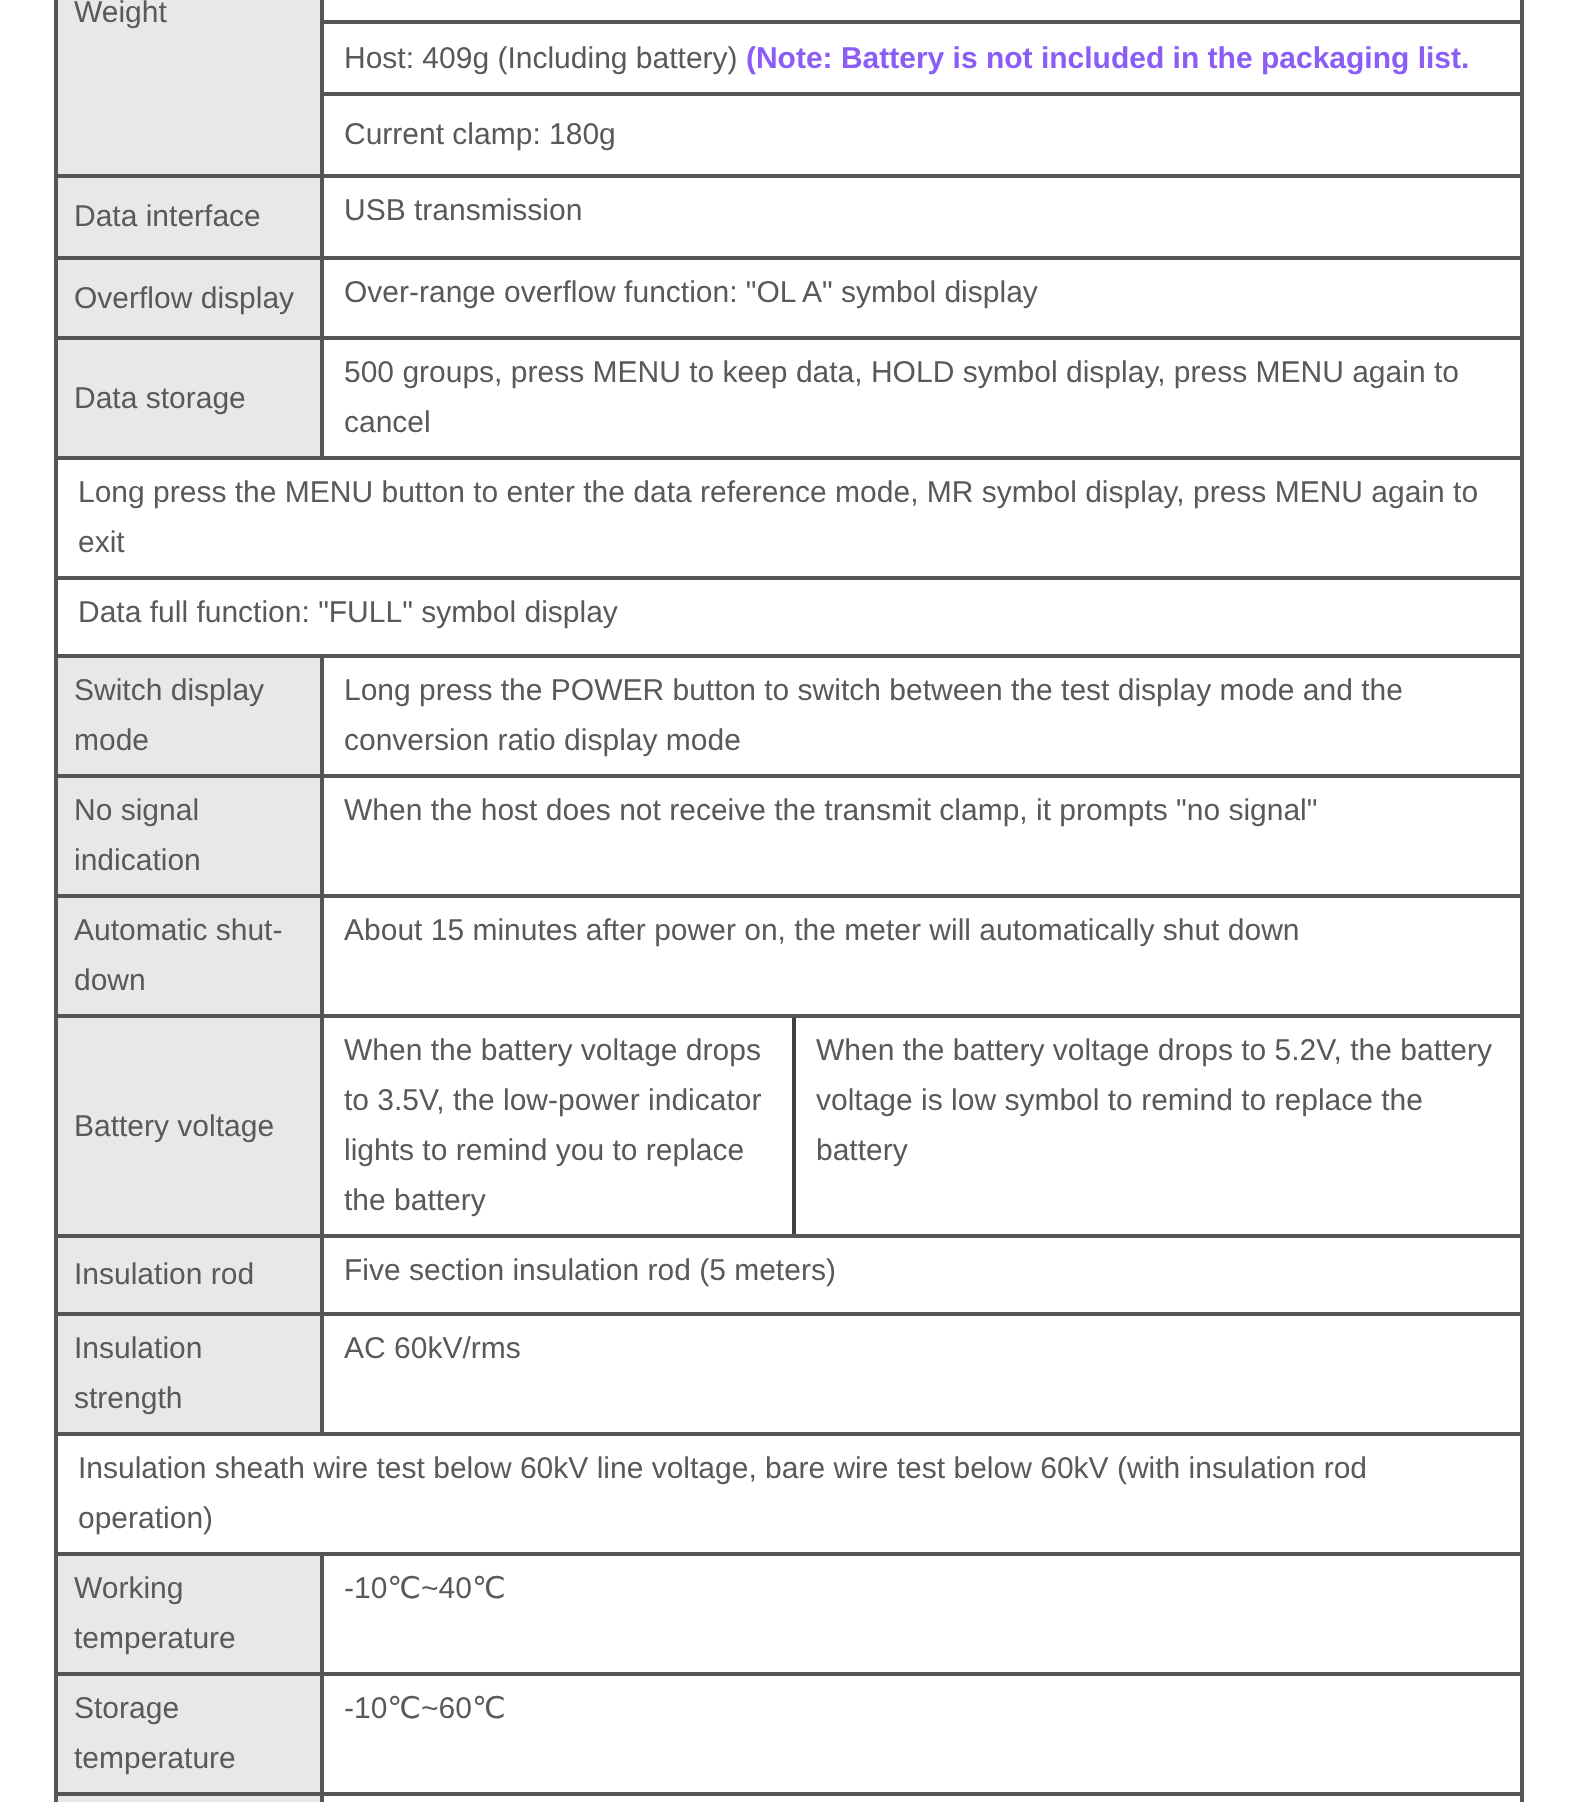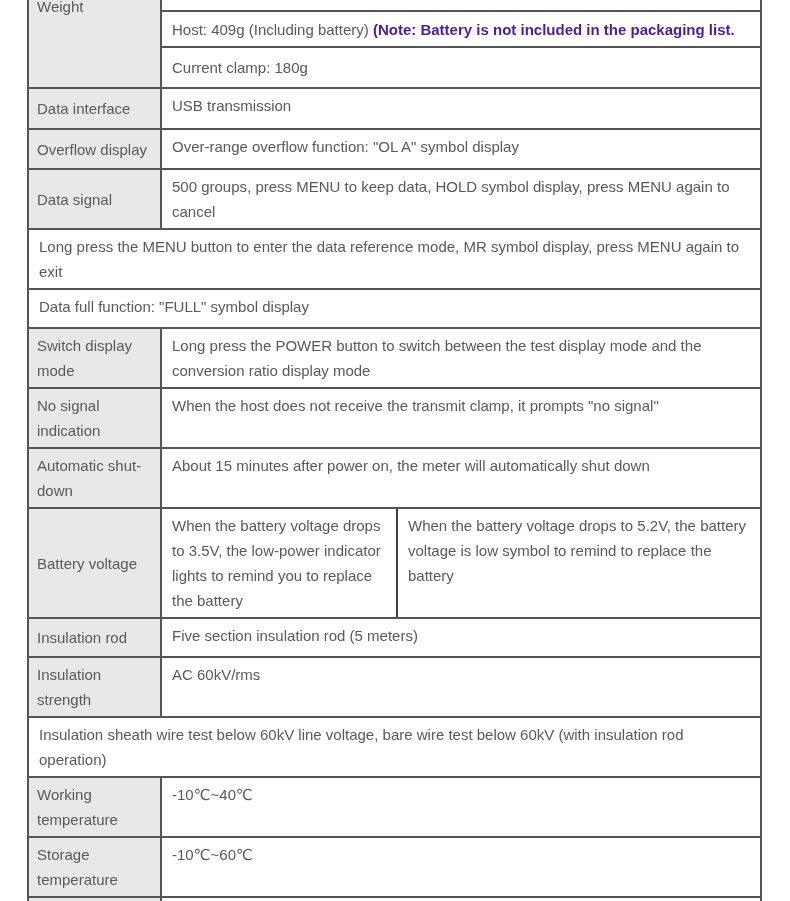--- a/index.html
+++ b/index.html
@@ -28,21 +28,21 @@
     padding:4px 10px;
   }
   .vcell.fixed{flex:0 0 236px;width:236px;border-right:2px solid #404040;}
   .vstack{flex:1 1 auto;display:flex;flex-direction:column;}
   .subrow{
     box-sizing:border-box;display:flex;align-items:center;
     padding:0 10px;
   }
   .subrow + .subrow{border-top:2px solid #555555;}
   .weight-label{align-items:flex-start;padding-top:16px;}
-  .red{color:#4c1d95;font-weight:700;}
+  .red{color:#8b5cf6;font-weight:700;}
   span{display:inline;}
 </style>
 </head>
 <body>
 
 <div class="spec-table">
 
   <div class="row">
     <div class="lcell weight-label">
       <span>Weight</span>
@@ -73,21 +73,21 @@
     <div class="lcell">
         <span>Overflow display</span>
       </div>
     <div class="vcell">
         <span>Over-range overflow function: "OL A" symbol display</span>
       </div>
   </div>
 
   <div class="row" style="min-height:47px">
     <div class="lcell">
-        <span>Data signal</span>
+        <span>Data storage</span>
       </div>
     <div class="vcell">
         <span>500 groups, press MENU to keep data, HOLD symbol display, press MENU again to cancel</span>
       </div>
   </div>
 
   <div class="row" style="min-height:49px">
     <div class="vcell">
         <span>Long press the MENU button to enter the data reference mode,  MR symbol display, press MENU again to exit</span>
       </div>

